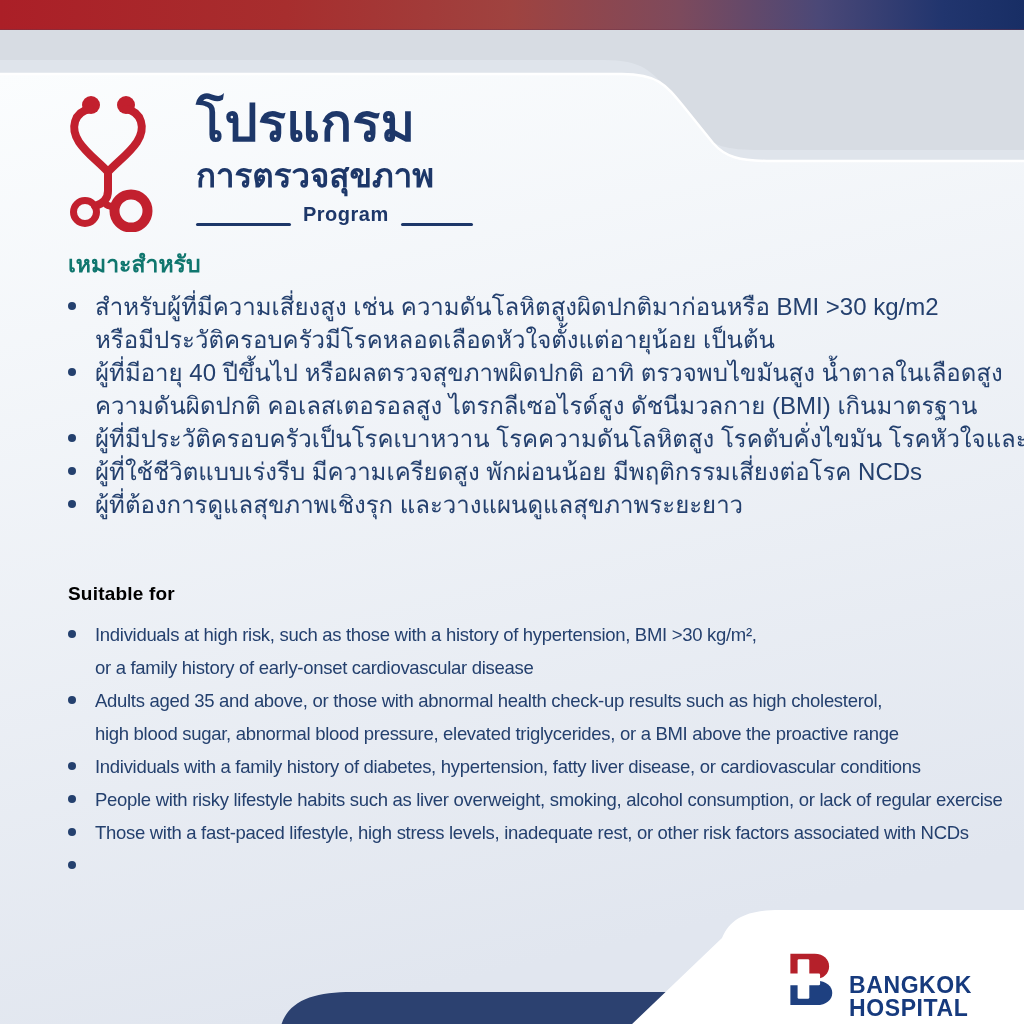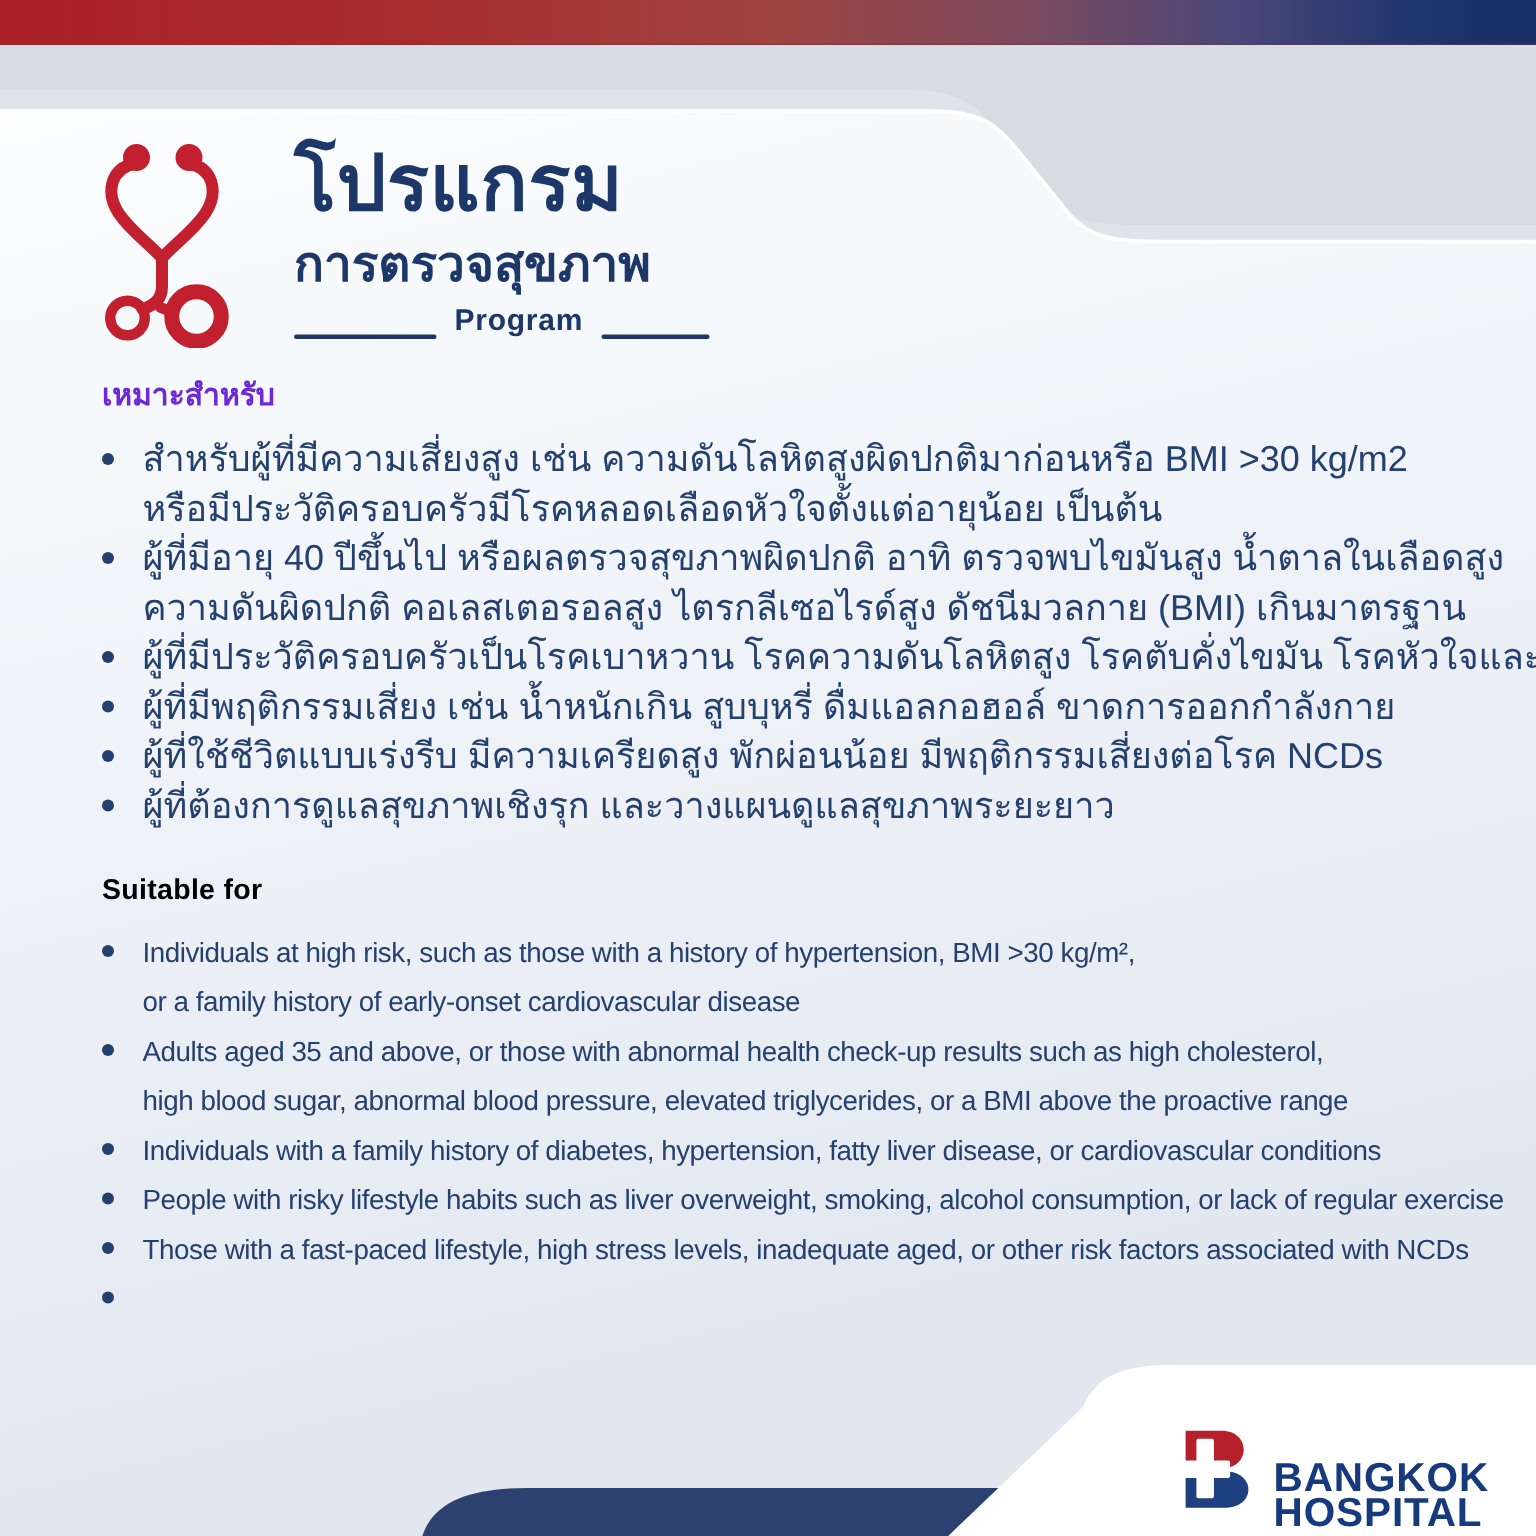--- a/index.html
+++ b/index.html
@@ -22,33 +22,33 @@
   .logo-sub{font-size:33px;font-weight:bold;line-height:40px;margin-top:2px;}
   .program-row{display:flex;align-items:flex-end;margin-top:7px;}
   .program-line{height:3px;background:#1d3769;border-radius:2px;}
   .program-line.l{width:95px;margin-right:12px;}
   .program-line.r{width:72px;margin-left:12px;}
   .program-label{font-size:20px;font-weight:bold;color:#1d3769;letter-spacing:.5px;}
   
   .section{position:absolute;left:68px;}
   .sec-thai{top:246px;width:930px;}
   .sec-en{top:578px;width:940px;}
-  .sec-head-th{font-size:20px;font-weight:bold;color:#6d28d9;line-height:36px;}
+  .sec-head-th{font-size:23px;font-weight:bold;color:#0f766e;line-height:36px;}
   .sec-head-en{font-size:19px;font-weight:bold;color:#000000;line-height:32px;letter-spacing:.2px;}
   .bullets{margin-top:8px;}
   .brow{display:flex;align-items:flex-start;height:33px;}
   .dot{flex:0 0 8px;width:8px;height:8px;border-radius:50%;background:#24406e;margin-top:12px;margin-right:19px;}
   .brow.cont .dot{visibility:hidden;}
   .bl{white-space:nowrap;color:#24406e;line-height:33px;}
   .sec-thai .bl{font-size:24px;}
   .sec-en .bl{font-size:18.5px;letter-spacing:-0.3px;}
   
   .hosp-logo{position:absolute;left:785px;top:938px;display:flex;align-items:center;}
   .bmark{width:54px;height:56px;}
-  .hosp-name{margin-left:10px;color:#163a7d;font-weight:bold;font-size:27px;line-height:23px;letter-spacing:.6px;margin-top:36px;}
+  .hosp-name{margin-left:10px;color:#163a7d;font-weight:bold;font-size:23px;line-height:23px;letter-spacing:.6px;margin-top:36px;}
 </style>
 </head>
 <body>
 
 <div class="stage">
 
   <svg class="bg" width="1024" height="1024" viewBox="0 0 1024 1024">
     <defs>
       <linearGradient id="cardGrad" x1="0" y1="0" x2="0.25" y2="1">
         <stop offset="0" stop-color="#fbfdfe"></stop>
@@ -103,24 +103,20 @@
       <div class="brow cont">
           <span class="dot"></span>
           <span class="bl">ความดันผิดปกติ คอเลสเตอรอลสูง ไตรกลีเซอไรด์สูง ดัชนีมวลกาย (BMI) เกินมาตรฐาน</span>
         </div>
       <div class="brow">
           <span class="dot"></span>
           <span class="bl">ผู้ที่มีประวัติครอบครัวเป็นโรคเบาหวาน โรคความดันโลหิตสูง โรคตับคั่งไขมัน โรคหัวใจและหลอดเลือด เป็นต้น</span>
         </div>
       <div class="brow">
           <span class="dot"></span>
-          <span class="bl">ผู้ที่มีพฤติกรรมเสี่ยง เช่น น้ำหนักเกิน สูบบุหรี่ ดื่มแอลกอฮอล์ ขาดการออกกำลังกาย</span>
-        </div>
-      <div class="brow">
-          <span class="dot"></span>
           <span class="bl">ผู้ที่ใช้ชีวิตแบบเร่งรีบ มีความเครียดสูง พักผ่อนน้อย มีพฤติกรรมเสี่ยงต่อโรค NCDs</span>
         </div>
       <div class="brow">
           <span class="dot"></span>
           <span class="bl">ผู้ที่ต้องการดูแลสุขภาพเชิงรุก และวางแผนดูแลสุขภาพระยะยาว</span>
         </div>
     </div>
   </div>
 
   <div class="section sec-en">
@@ -145,21 +141,21 @@
       <div class="brow">
           <span class="dot"></span>
           <span class="bl">Individuals with a family history of diabetes, hypertension, fatty liver disease, or cardiovascular conditions</span>
         </div>
       <div class="brow">
           <span class="dot"></span>
           <span class="bl">People with risky lifestyle habits such as liver overweight, smoking, alcohol consumption, or lack of regular exercise</span>
         </div>
       <div class="brow">
           <span class="dot"></span>
-          <span class="bl">Those with a fast-paced lifestyle, high stress levels, inadequate aged, or other risk factors associated with NCDs</span>
+          <span class="bl">Those with a fast-paced lifestyle, high stress levels, inadequate rest, or other risk factors associated with NCDs</span>
         </div>
       <div class="brow">
           <span class="dot"></span>
         </div>
     </div>
   </div>
 
   <div class="hosp-logo">
     <svg class="bmark" viewBox="0 0 60 60">
       <path fill="#b5202a" d="M 6 2 H 33 C 43 2 49 8.5 49 16 C 49 23.5 43 30 33 30 H 6 Z"></path>

